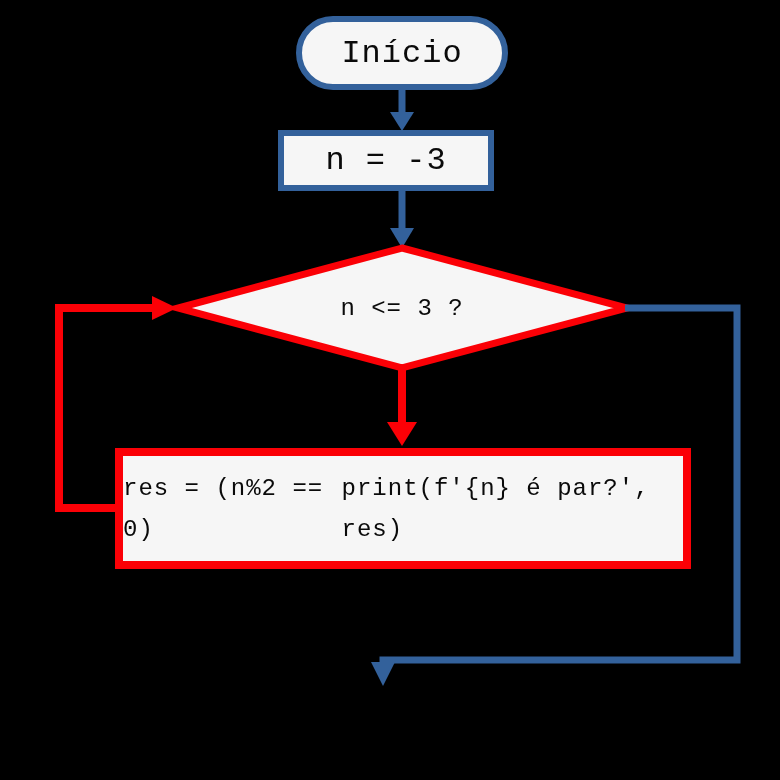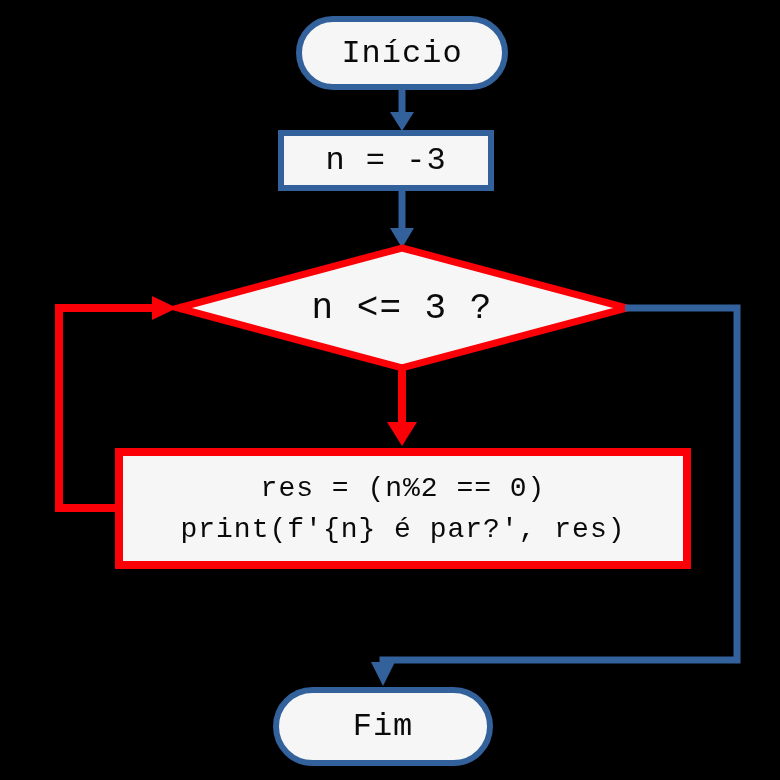--- a/index.html
+++ b/index.html
@@ -18,25 +18,25 @@
     position:absolute;box-sizing:border-box;background:var(--fill);
     display:flex;align-items:center;justify-content:center;
     color:var(--text);font-size:32px;letter-spacing:1px;
   }
   .terminal{border:6px solid var(--blue);}
   .node-start{left:296px;top:16px;width:212px;height:74px;border-radius:37px;}
   .node-end{left:273px;top:687px;width:220px;height:79px;border-radius:40px;}
   .node-assign{left:278px;top:130px;width:216px;height:61px;border:6px solid var(--blue);}
   .node-process{
     left:115px;top:448px;width:576px;height:121px;border:8px solid var(--red);
-    flex-direction:column;font-size:28px;line-height:41px;justify-content:center;
+    flex-direction:row;font-size:24px;line-height:41px;justify-content:center;
   }
   .decision-label{
     position:absolute;left:402px;top:308px;transform:translate(-50%,-50%);
-    color:var(--text);font-size:36px;letter-spacing:1px;white-space:nowrap;
+    color:var(--text);font-size:24px;letter-spacing:1px;white-space:nowrap;
   }
 </style>
 </head>
 <body>
 
 <div class="canvas">
 
   <svg viewBox="0 0 780 780">
 
     <line class="blue-line" x1="402" y1="86" x2="402" y2="114"></line>
@@ -65,17 +65,14 @@
     <span>n = -3</span>
   </div>
 
   <div class="decision-label">n &lt;= 3 ?</div>
 
   <div class="node node-process">
     <span>res = (n%2 == 0)</span>
     <span>print(f'{n} é par?', res)</span>
   </div>
 
-  <div class="node terminal node-end">
-    <span>Fim</span>
-  </div>
 
 </div>
 
 </body></html>

